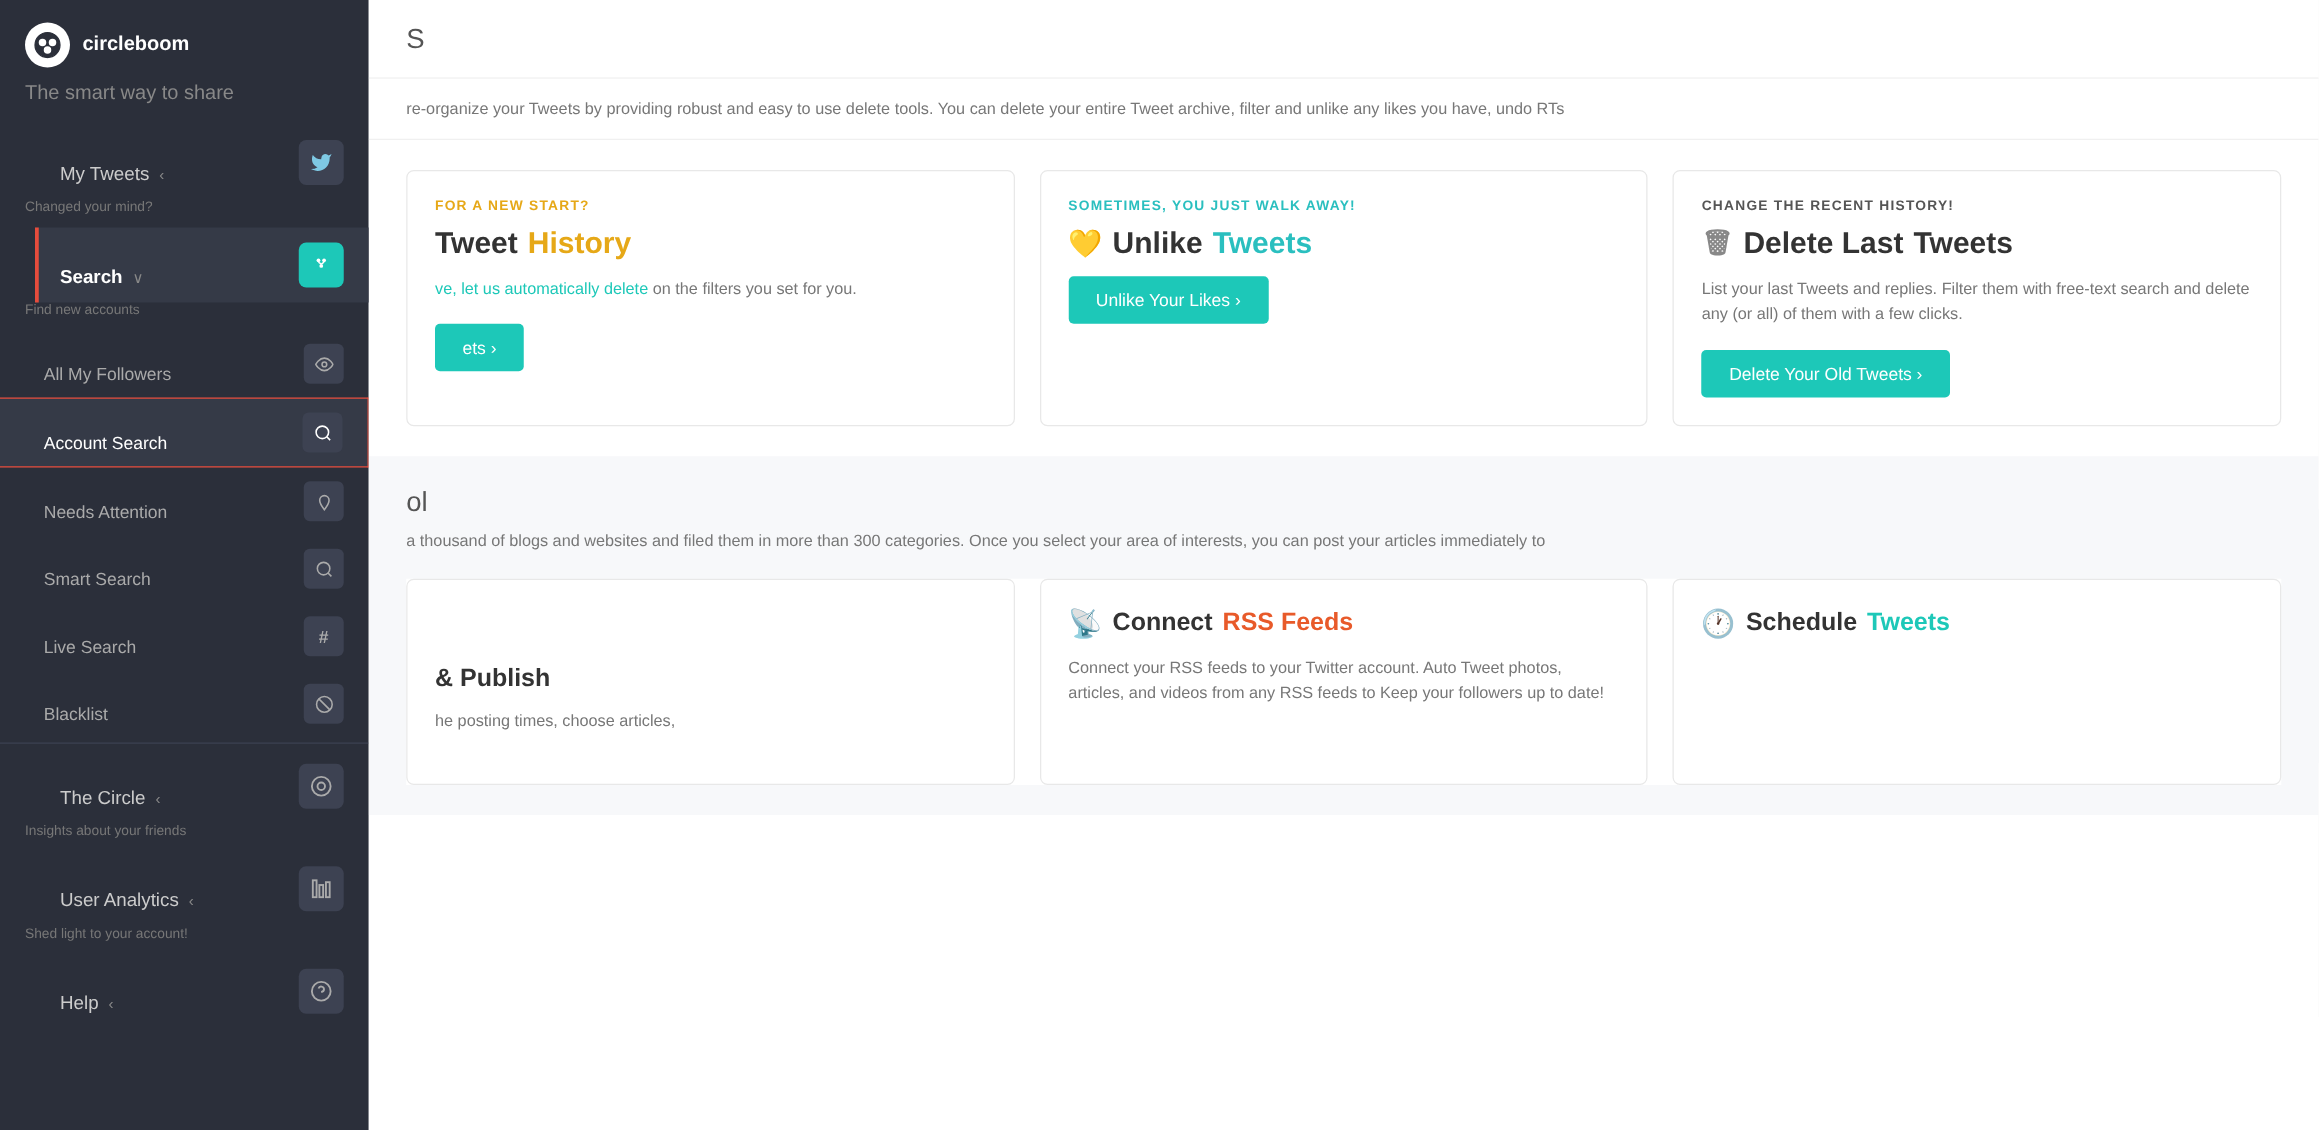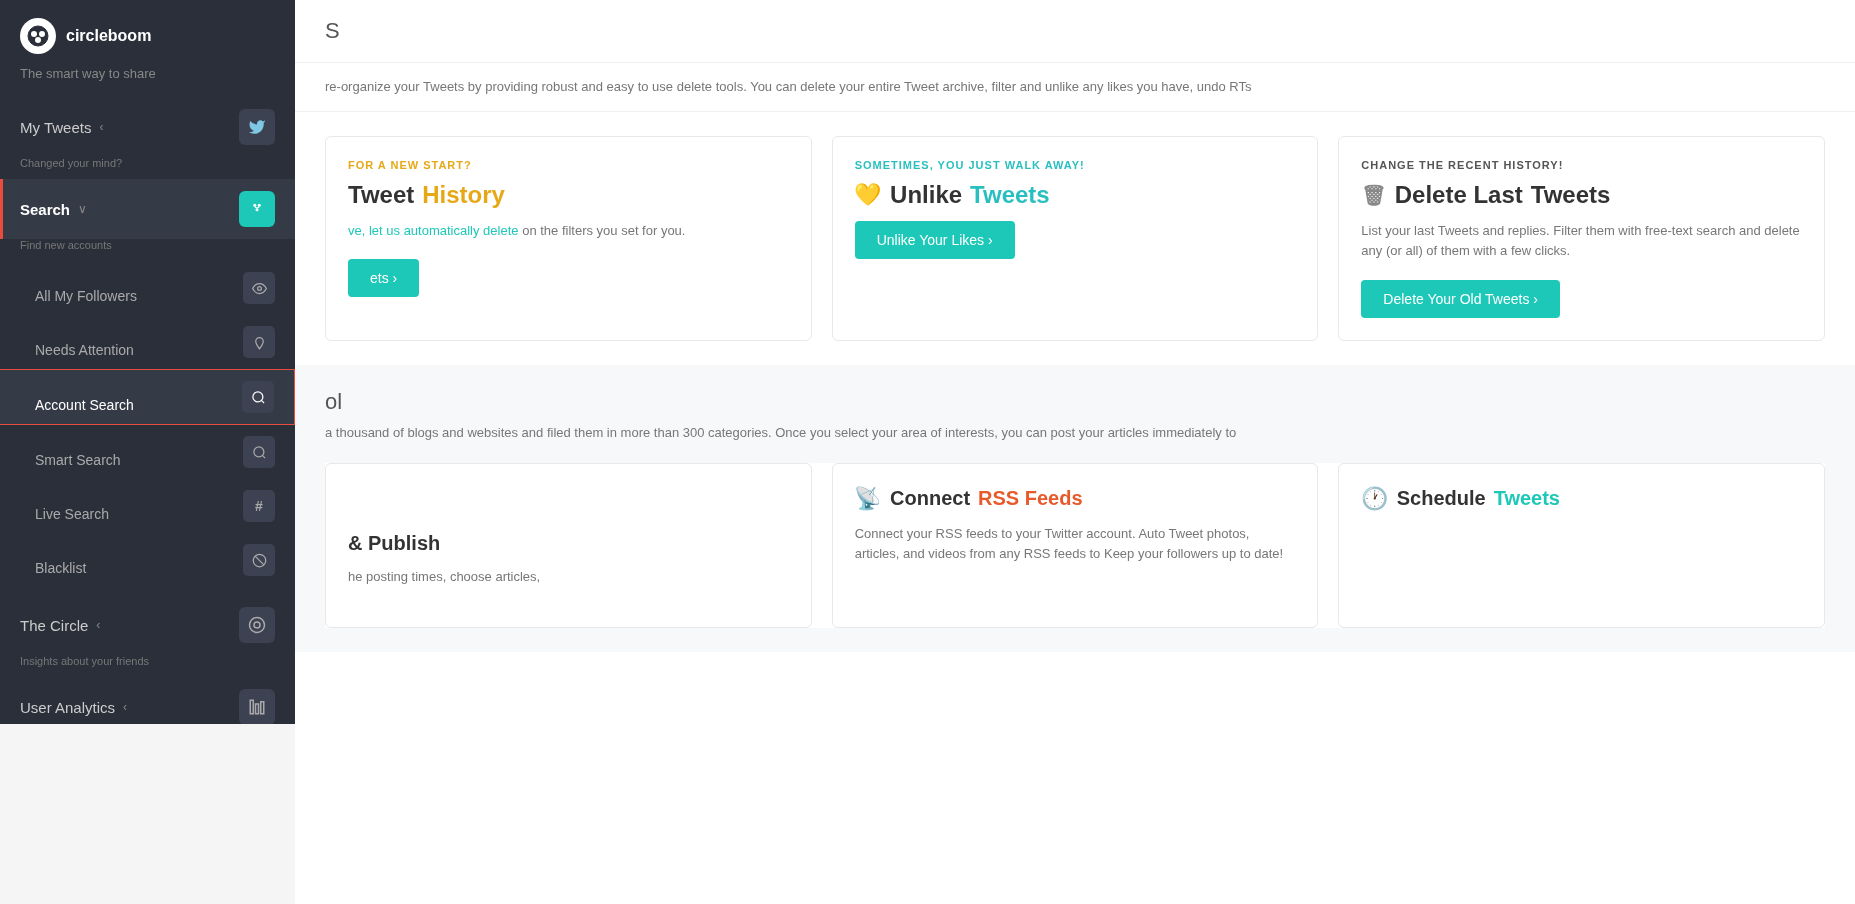--- a/index.html
+++ b/index.html
@@ -6,49 +6,50 @@
     body { font-family: 'Segoe UI', Arial, sans-serif; display: flex; height: 904px; overflow: hidden; background: #f5f5f5; }
 
     
     .sidebar {
       width: 295px;
       min-width: 295px;
       background: #2b2f3a;
       color: #ccc;
       display: flex;
       flex-direction: column;
-      height: 724px;
+      height: 904px;
       overflow-y: auto;
     }
     .sidebar::-webkit-scrollbar { width: 4px; }
     .sidebar::-webkit-scrollbar-thumb { background: #444; }
 
     .sidebar-logo {
       padding: 18px 20px 12px;
       display: flex;
       align-items: center;
       gap: 10px;
     }
     .logo-icon {
       width: 36px; height: 36px;
       background: #fff;
       border-radius: 50%;
       display: flex; align-items: center; justify-content: center;
       font-size: 18px;
     }
     .logo-text { color: #fff; font-size: 16px; font-weight: 600; }
-    .sidebar-tagline { font-size: 13px; color: #888; padding: 0 20px 16px; }
+    .sidebar-tagline { font-size: 16px; color: #888; padding: 0 20px 16px; }
 
     .sidebar-nav-item {
       display: flex;
-      align-items: center;
+      align-items: flex-end;
       justify-content: space-between;
       padding: 12px 20px;
       cursor: pointer;
       position: relative;
+      margin-left: 28px;
     }
     .sidebar-nav-item-left { display: flex; align-items: center; gap: 8px; }
     .sidebar-nav-item-label { font-size: 15px; color: #ccc; }
     .sidebar-nav-item-sublabel { font-size: 11px; color: #777; padding: 0 20px 10px; }
 
     .sidebar-nav-icon {
       width: 36px; height: 36px;
       background: #3d4252;
       border-radius: 6px;
       display: flex; align-items: center; justify-content: center;
@@ -250,35 +251,35 @@
   <div class="sidebar-sub-item">
     <span>All My Followers</span>
     <div class="sidebar-sub-icon">
       <svg width="15" height="15" viewBox="0 0 24 24" fill="none" stroke="#aaa" stroke-width="2">
           <path d="M1 12s4-8 11-8 11 8 11 8-4 8-11 8-11-8-11-8z"></path>
           <circle cx="12" cy="12" r="3"></circle>
         </svg>
     </div>
   </div>
 
-  <div class="sidebar-sub-item">
-    <span>Needs Attention</span>
-    <div class="sidebar-sub-icon">
-      <svg width="15" height="15" viewBox="0 0 24 24" fill="none" stroke="#aaa" stroke-width="2">
-          <path d="M18 10C18 14.418 12 22 12 22C12 22 6 14.418 6 10C6 6.686 8.686 4 12 4C15.314 4 18 6.686 18 10Z"></path>
-        </svg>
-    </div>
-  </div>
-
   <div class="sidebar-sub-item sidebar-sub-item-active" style="border:1.5px solid #e74c3c; border-left:none; padding-left:35px;">
     <span>Account Search</span>
     <div class="sidebar-sub-icon">
       <svg width="15" height="15" viewBox="0 0 24 24" fill="none" stroke="#fff" stroke-width="2">
           <circle cx="11" cy="11" r="8"></circle>
           <path d="M21 21l-4.35-4.35"></path>
+        </svg>
+    </div>
+  </div>
+
+  <div class="sidebar-sub-item">
+    <span>Needs Attention</span>
+    <div class="sidebar-sub-icon">
+      <svg width="15" height="15" viewBox="0 0 24 24" fill="none" stroke="#aaa" stroke-width="2">
+          <path d="M18 10C18 14.418 12 22 12 22C12 22 6 14.418 6 10C6 6.686 8.686 4 12 4C15.314 4 18 6.686 18 10Z"></path>
         </svg>
     </div>
   </div>
 
   <div class="sidebar-sub-item">
     <span>Smart Search</span>
     <div class="sidebar-sub-icon">
       <svg width="15" height="15" viewBox="0 0 24 24" fill="none" stroke="#aaa" stroke-width="2">
           <circle cx="11" cy="11" r="8"></circle>
           <path d="M21 21l-4.35-4.35"></path>

